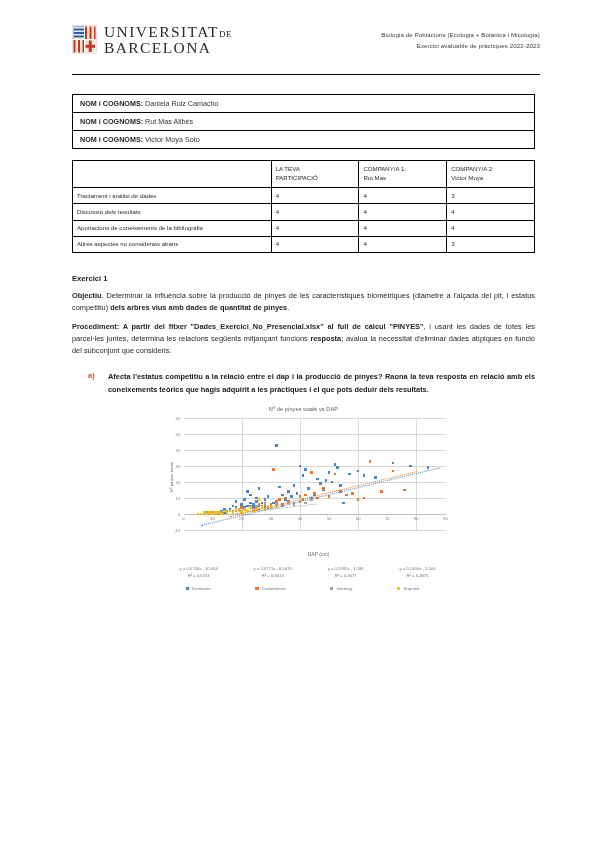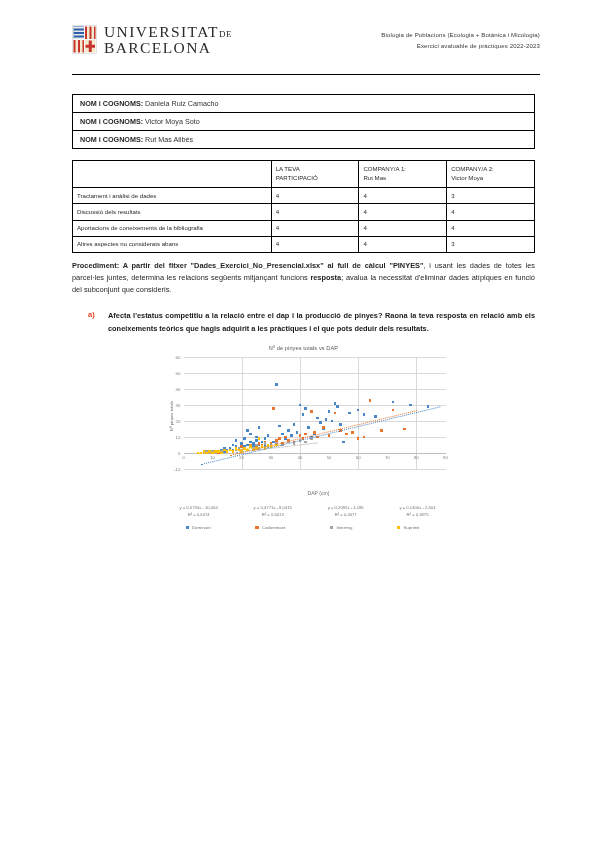--- a/index.html
+++ b/index.html
@@ -290,27 +290,27 @@
       <tbody>
           <tr>
         <td>
           <span class="nm-label">NOM i COGNOMS:</span>
           <span class="nm-value">Daniela Ruiz Camacho</span>
         </td>
       </tr>
       <tr>
         <td>
           <span class="nm-label">NOM i COGNOMS:</span>
-          <span class="nm-value">Victor Moya Soto</span>
+          <span class="nm-value">Rut Mas Alibés</span>
         </td>
       </tr>
       <tr>
         <td>
           <span class="nm-label">NOM i COGNOMS:</span>
-          <span class="nm-value">Rut Mas Alibés</span>
+          <span class="nm-value">Victor Moya Soto</span>
         </td>
       </tr>
     </tbody>
       </table>
 
 
     <table class="part-table">
       <tbody>
           <tr class="hdr">
         <td class="col-task"></td>
@@ -347,21 +347,23 @@
       </tr>
       <tr class="datarow">
         <td>Altres aspectes no considerats abans</td>
         <td>4</td>
         <td>4</td>
         <td>3</td>
       </tr>
     </tbody>
       </table>
 
-
+    <div class="ex-title">Exercici 1</div>
+
+    <p class="body"><b>Objectiu</b><span>. Determinar la influència sobre la producció de pinyes de les característiques biomètriques (diàmetre a l'alçada del pit, i estatus competitiu) </span><b>dels arbres vius amb dades de quantitat de pinyes</b><span>.</span></p>
 
     <p class="body"><b>Procediment: A partir del fitxer "Dades_Exercici_No_Presencial.xlsx" al full de càlcul "PINYES"</b><span>, i usant les dades de totes les parcel·les juntes, determina les relacions següents mitjançant funcions </span><b>resposta</b><span>; avalua la necessitat d'eliminar dades atípiques en funció del subconjunt que consideris.</span></p>
 
 
 
 
     <div class="q-wrap">
       <div class="q-marker">a)</div>
       <div class="q-text">Afecta l'estatus competitiu a la relació entre el dap i la producció de pinyes? Raona la teva resposta en relació amb els coneixements teòrics que hagis adquirit a les pràctiques i el que pots deduir dels resultats.</div>
     </div>

